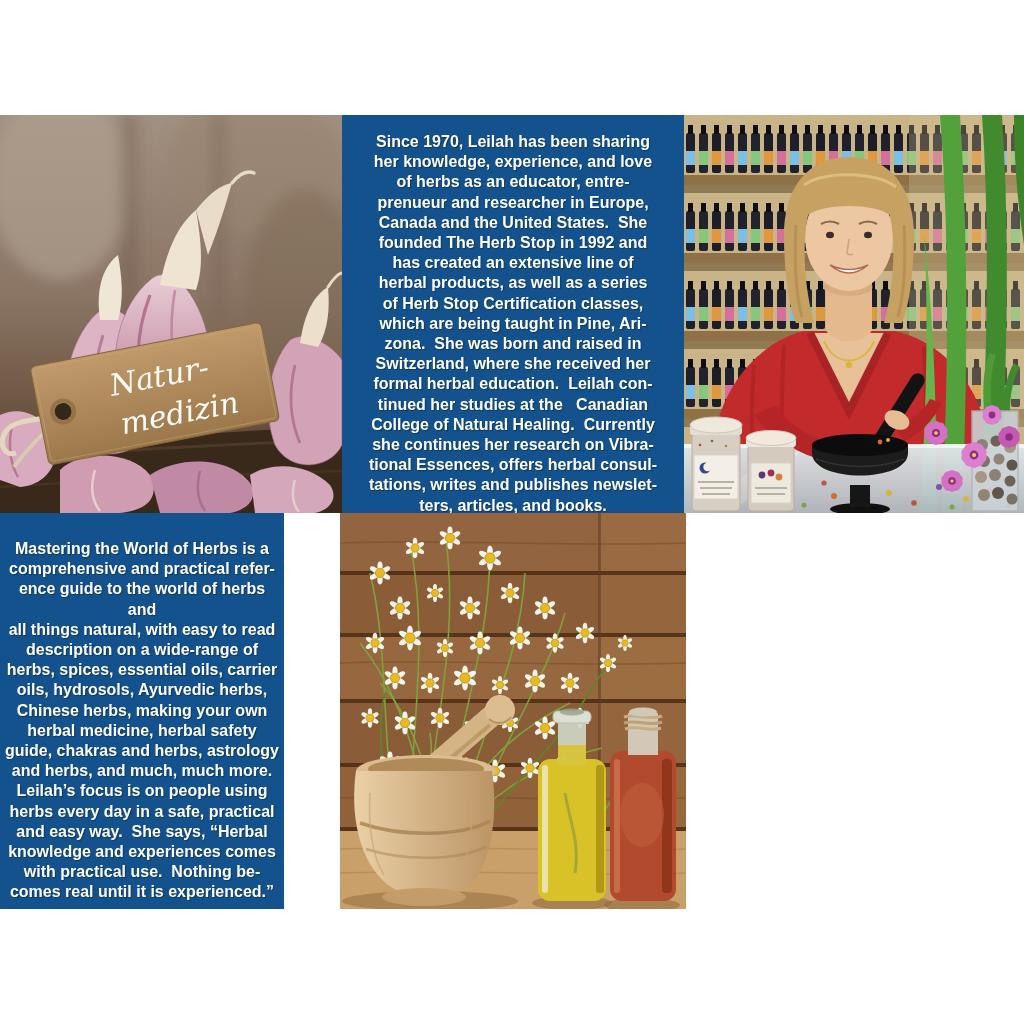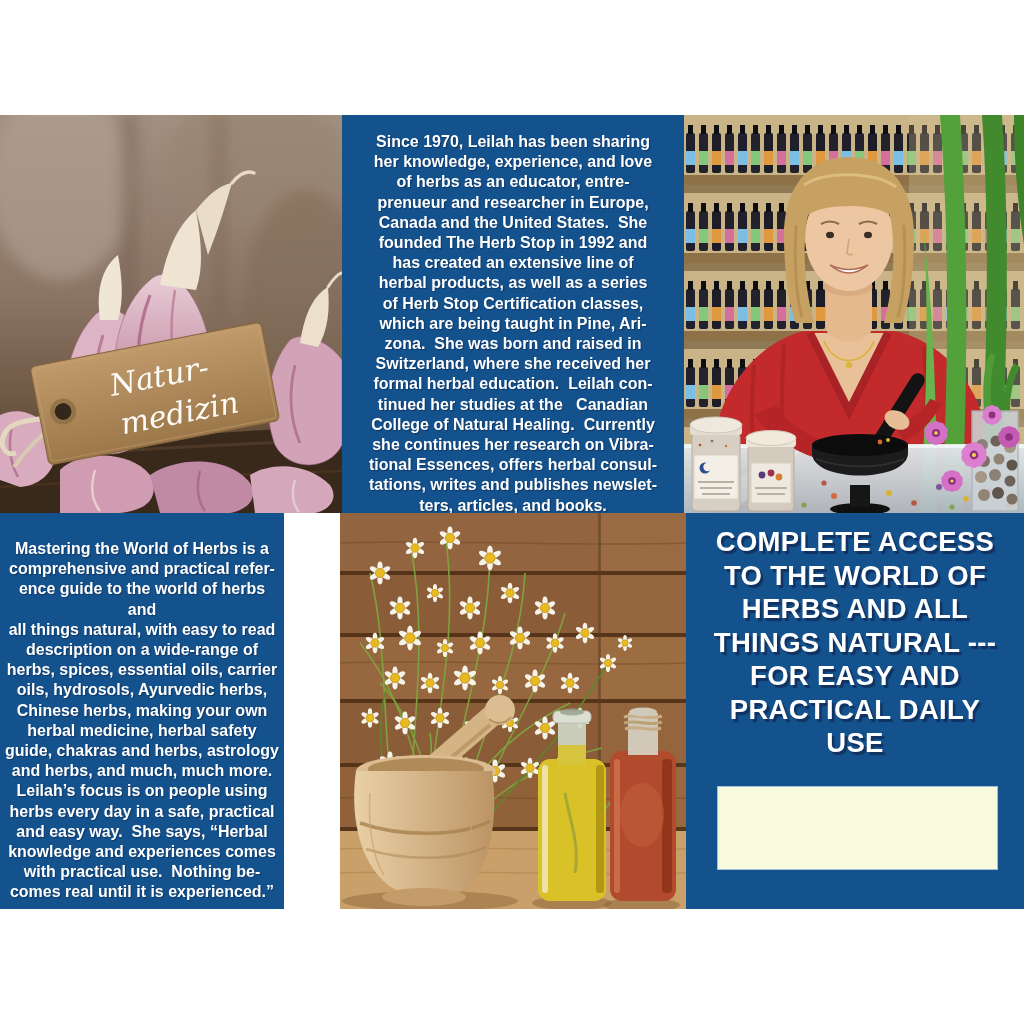--- a/index.html
+++ b/index.html
@@ -464,24 +464,14 @@
         <ellipse cx="302" cy="302" rx="22" ry="32" fill="#c1603c" opacity=".55"></ellipse>
         <rect x="288" y="200" width="30" height="42" fill="#d6d0c2" opacity=".92"></rect>
         <path d="M284,204 C296,200 310,208 322,203" stroke="#c6ad82" stroke-width="3.2" fill="none"></path>
         <path d="M284,210 C298,206 310,214 322,209" stroke="#bda276" stroke-width="3.2" fill="none"></path>
         <path d="M285,216 C298,212 310,219 321,215" stroke="#c6ad82" stroke-width="3" fill="none"></path>
         <ellipse cx="303" cy="199" rx="14" ry="4.5" fill="#cfc9ba"></ellipse>
       </g>
     </svg>
   </div>
 
-  <div class="panel blue" id="p-bot-right" style="left:686px;top:513px;width:338px;height:396px;">
-    <div class="txt">COMPLETE ACCESS
-TO THE WORLD OF
-HERBS AND ALL
-THINGS NATURAL ---
-FOR EASY AND
-PRACTICAL DAILY
-USE</div>
-    <div class="cream"></div>
-  </div>
 
 </div>
 
 </body></html>

